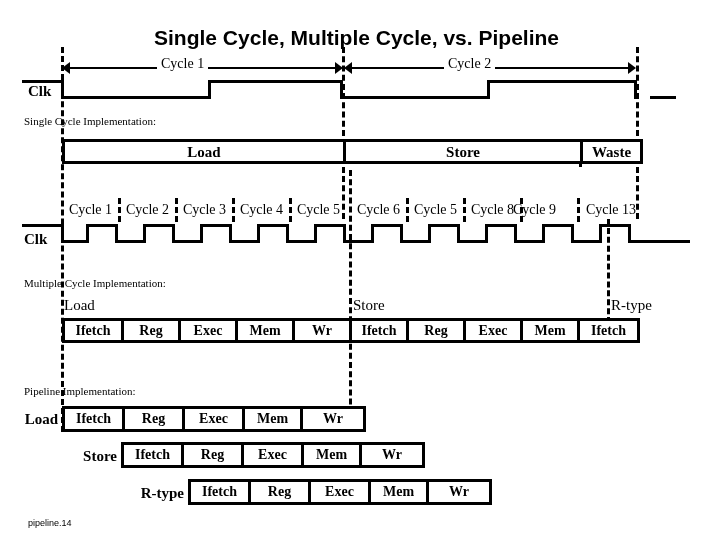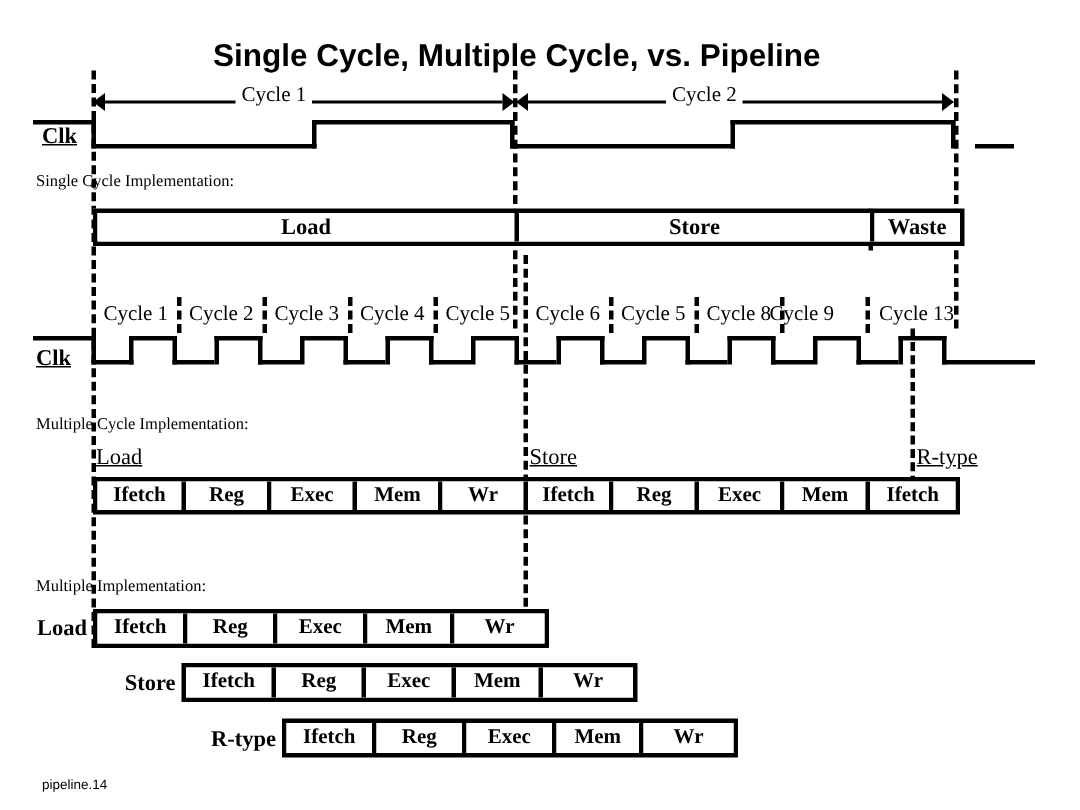--- a/index.html
+++ b/index.html
@@ -5,25 +5,25 @@
   html,body{margin:0;padding:0;}
   body{
     width:720px;height:540px;
     background:#ffffff;
     font-family:"Liberation Serif", serif;
     color:#000000;
     overflow:hidden;
   }
   #stage{position:relative;width:720px;height:540px;}
   .lbl{position:absolute;font-family:"Liberation Serif",serif;font-weight:bold;
-       font-size:15px;line-height:15px;white-space:nowrap;text-decoration:underline;}
+       font-size:15px;line-height:15px;white-space:nowrap;}
 
   
   #title{
-    position:absolute;left:0;top:26px;width:689px;text-align:center;
+    position:absolute;left:12px;top:26px;width:689px;text-align:center;
     font-family:"Liberation Sans",sans-serif;font-weight:bold;
     font-size:21px;letter-spacing:0px;color:#000;
   }
 
   
   .vline{position:absolute;width:0;border-left:3px dashed #000;}
 
   
   .seg-h{position:absolute;height:3px;background:#000;}
   .seg-v{position:absolute;width:3px;background:#000;}
@@ -224,21 +224,21 @@
     <div class="cell" style="width:57px;">Exec</div>
     <div class="cell" style="width:57px;">Mem</div>
     <div class="cell" style="width:57px;">Wr</div>
     <div class="cell" style="width:57px;">Ifetch</div>
     <div class="cell" style="width:57px;">Reg</div>
     <div class="cell" style="width:57px;">Exec</div>
     <div class="cell" style="width:57px;">Mem</div>
     <div class="cell" style="width:57px;">Ifetch</div>
   </div>
 
-  <div class="caption" style="left:24px;top:383px;">Multiple Implementation:</div>
+  <div class="caption" style="left:24px;top:383px;">Pipeline Implementation:</div>
 
   <div class="rowlabel" style="left:8px;top:412px;width:50px;">Load</div>
   <div class="boxrow piperow" id="pipe-load">
     <div class="cell" style="width:60px;">Ifetch</div>
     <div class="cell" style="width:60px;">Reg</div>
     <div class="cell" style="width:60px;">Exec</div>
     <div class="cell" style="width:58px;">Mem</div>
     <div class="cell" style="width:60px;">Wr</div>
   </div>
 

